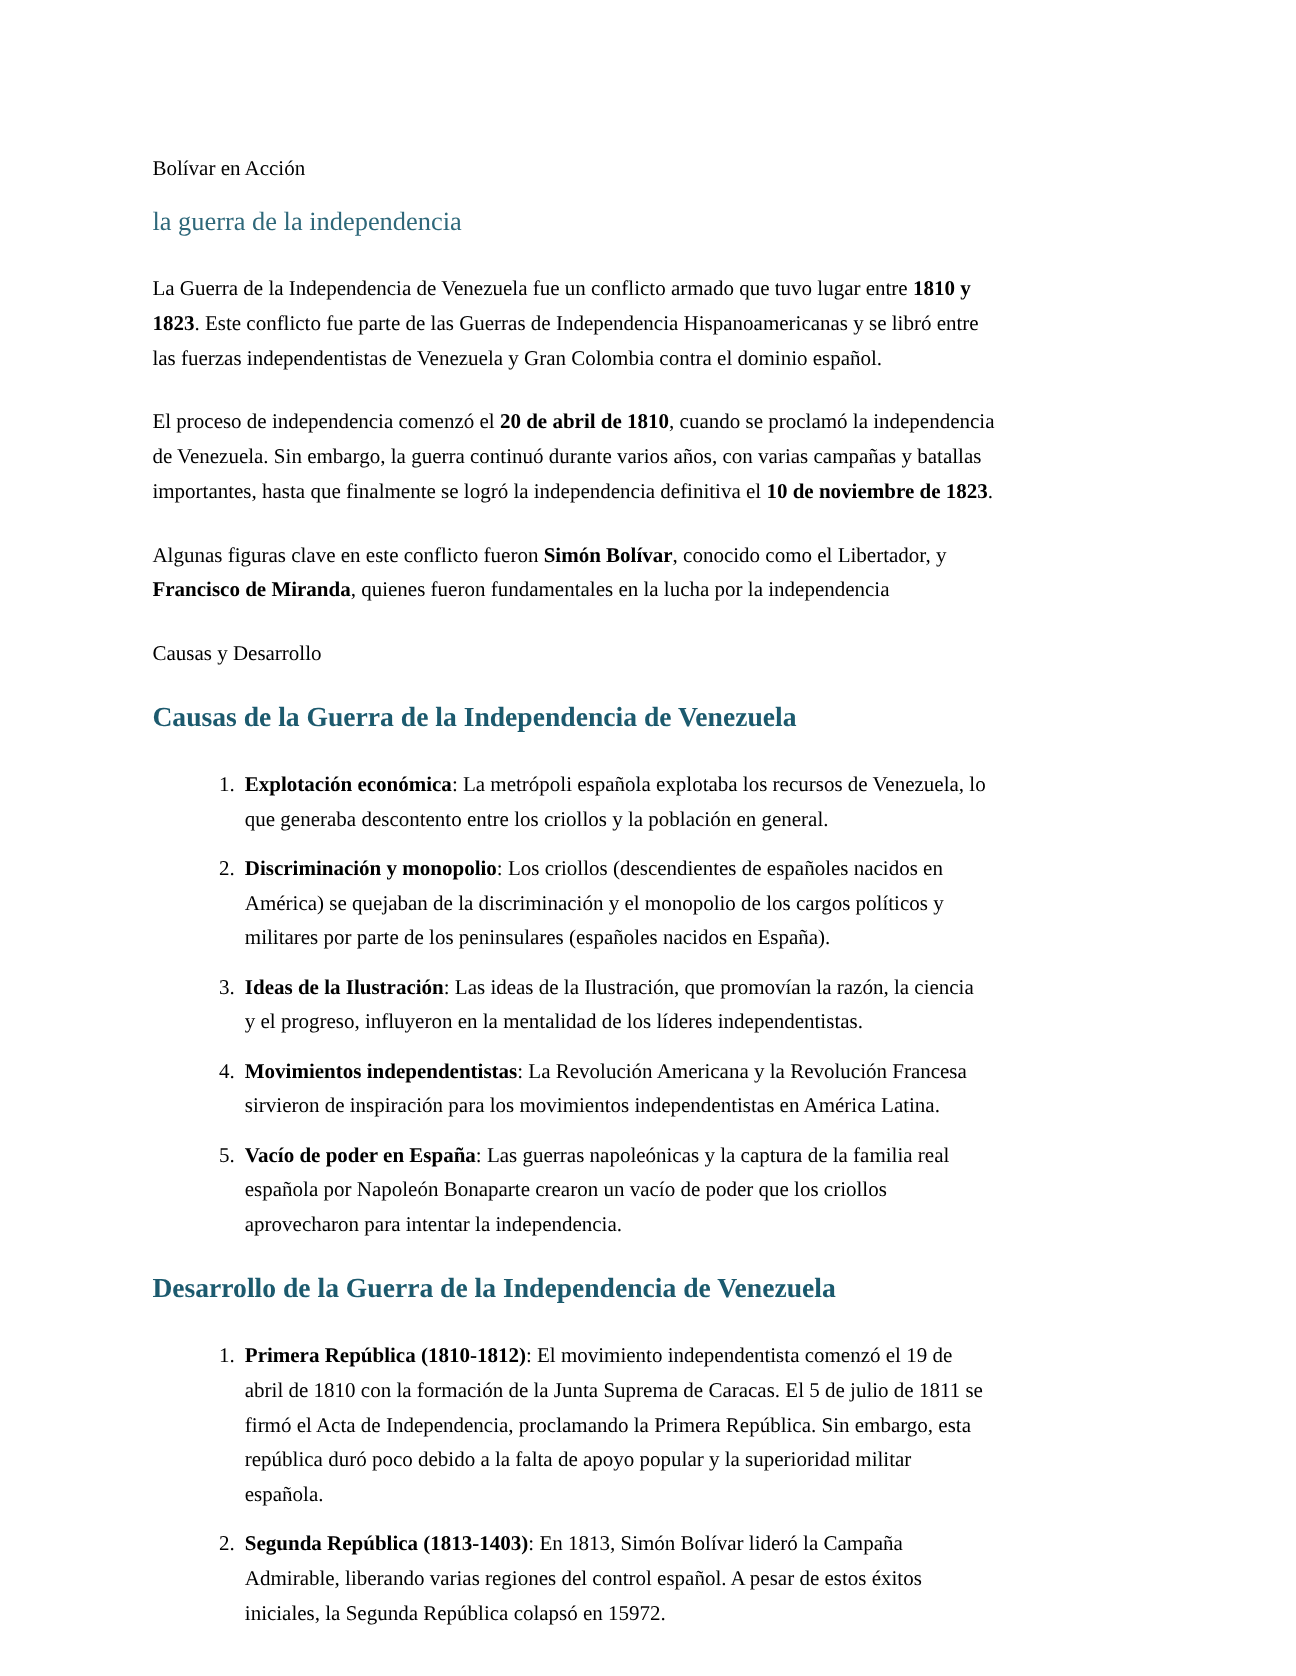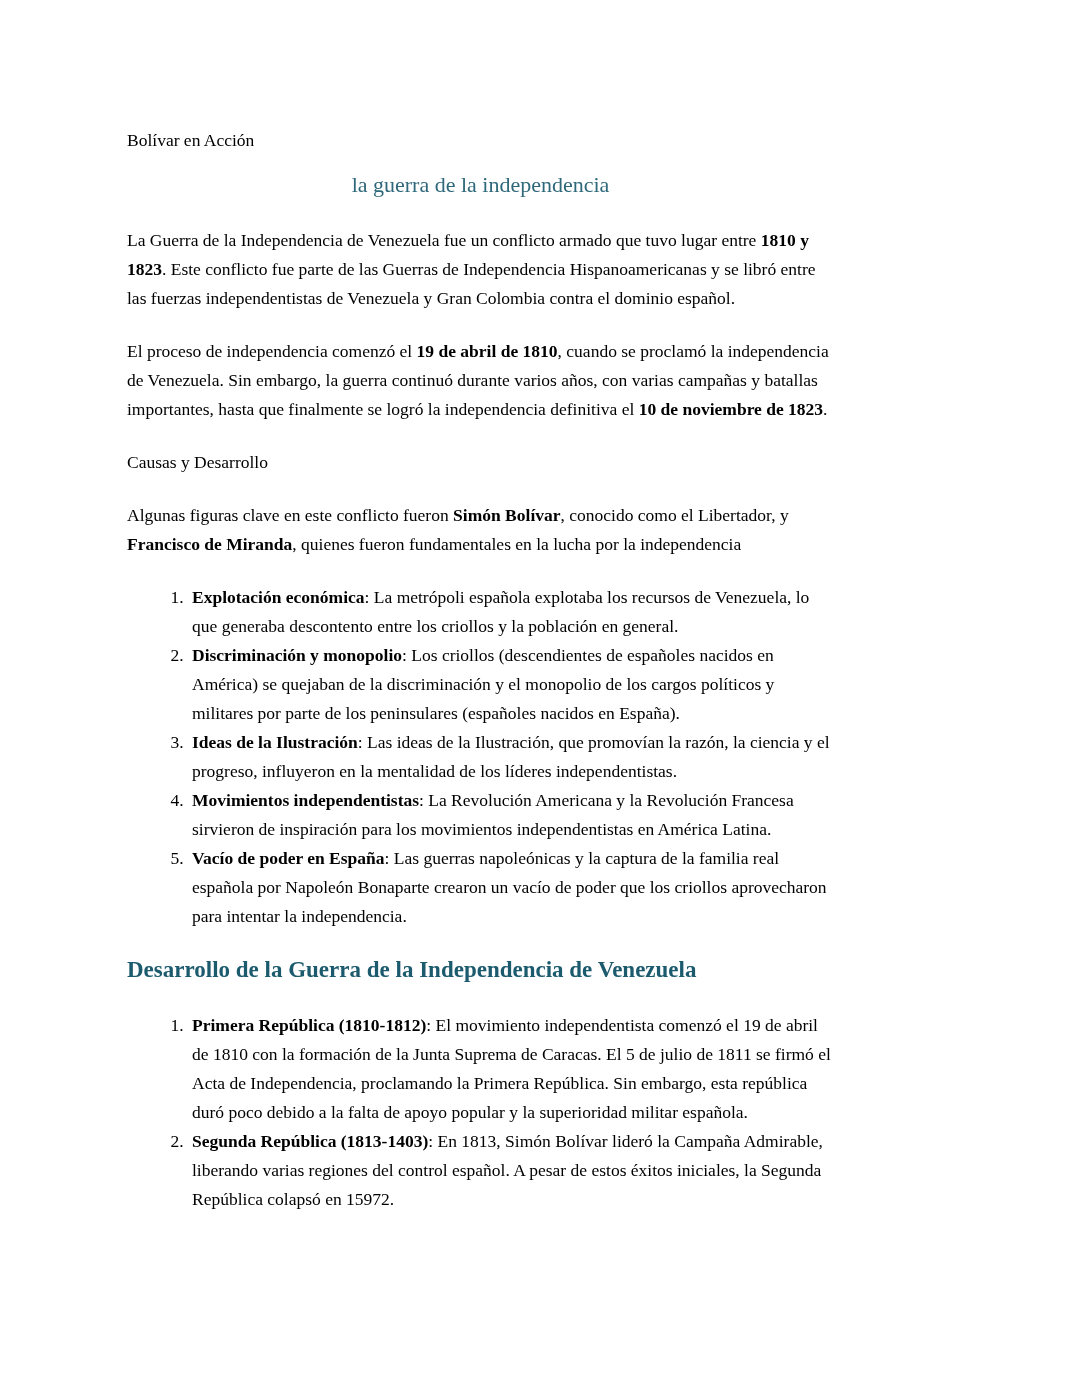--- a/index.html
+++ b/index.html
@@ -27,21 +27,20 @@
     font-size:17.5px;
     line-height:24px;
     color:var(--body-text);
   }
   .doc-title{
     margin:0 0 26px 0;
     font-size:22px;
     line-height:30px;
     font-weight:normal;
     color:var(--subtitle-teal);
-    text-align:center;
   }
   .body-p{
     margin:0 0 24px 0;
     font-size:17.5px;
     line-height:29px;
   }
   .body-p strong, .doc-list strong{font-weight:bold;}
   .section-h{
     margin:14px 0 26px 0;
     font-size:23px;
@@ -52,40 +51,41 @@
   .section-h.second{margin-top:4px;}
   .doc-list{
     margin:0 0 24px 0;
     padding:0 0 0 61px;
     font-size:17.5px;
     line-height:29px;
     list-style:decimal outside;
   }
   .doc-list li{
     padding-left:4px;
-    margin:0;
+    margin:12px;
   }
 </style>
 </head>
 <body>
 
 <div class="page">
 
   <p class="kicker">Bolívar en Acción</p>
 
   <h3 class="doc-title">la guerra de la independencia</h3>
 
   <p class="body-p"><span>La Guerra de la Independencia de Venezuela fue un conflicto armado que tuvo lugar entre </span><strong>1810 y 1823</strong><span>. Este conflicto fue parte de las Guerras de Independencia Hispanoamericanas y se libró entre las fuerzas independentistas de Venezuela y Gran Colombia contra el dominio español.</span></p>
 
-  <p class="body-p"><span>El proceso de independencia comenzó el </span><strong>19 de abril de 1810</strong><span>, cuando se proclamó la independencia de Venezuela. Sin embargo, la guerra continuó durante varios años, con varias campañas y batallas importantes, hasta que finalmente se logró la independencia definitiva el </span><strong>10 de noviembre de 1823</strong><span>.</span></p>
+  <p class="body-p"><span>El proceso de independencia comenzó el </span><strong>20 de abril de 1810</strong><span>, cuando se proclamó la independencia de Venezuela. Sin embargo, la guerra continuó durante varios años, con varias campañas y batallas importantes, hasta que finalmente se logró la independencia definitiva el </span><strong>10 de noviembre de 1823</strong><span>.</span></p>
+
+  <p class="body-p"><span>Algunas figuras clave en este conflicto fueron </span><strong>Simón Bolívar</strong><span>, conocido como el Libertador, y </span><strong>Francisco de Miranda</strong><span>, quienes fueron fundamentales en la lucha por la independencia</span></p>
 
   <p class="body-p">Causas y Desarrollo</p>
 
-  <p class="body-p"><span>Algunas figuras clave en este conflicto fueron </span><strong>Simón Bolívar</strong><span>, conocido como el Libertador, y </span><strong>Francisco de Miranda</strong><span>, quienes fueron fundamentales en la lucha por la independencia</span></p>
-
+  <h2 class="section-h">Causas de la Guerra de la Independencia de Venezuela</h2>
 
   <ol class="doc-list">
     <li><strong>Explotación económica</strong><span>: La metrópoli española explotaba los recursos de Venezuela, lo que generaba descontento entre los criollos y la población en general.</span></li>
     <li><strong>Discriminación y monopolio</strong><span>: Los criollos (descendientes de españoles nacidos en América) se quejaban de la discriminación y el monopolio de los cargos políticos y militares por parte de los peninsulares (españoles nacidos en España).</span></li>
     <li><strong>Ideas de la Ilustración</strong><span>: Las ideas de la Ilustración, que promovían la razón, la ciencia y el progreso, influyeron en la mentalidad de los líderes independentistas.</span></li>
     <li><strong>Movimientos independentistas</strong><span>: La Revolución Americana y la Revolución Francesa sirvieron de inspiración para los movimientos independentistas en América Latina.</span></li>
     <li><strong>Vacío de poder en España</strong><span>: Las guerras napoleónicas y la captura de la familia real española por Napoleón Bonaparte crearon un vacío de poder que los criollos aprovecharon para intentar la independencia.</span></li>
   </ol>
 
   <h2 class="section-h second">Desarrollo de la Guerra de la Independencia de Venezuela</h2>

